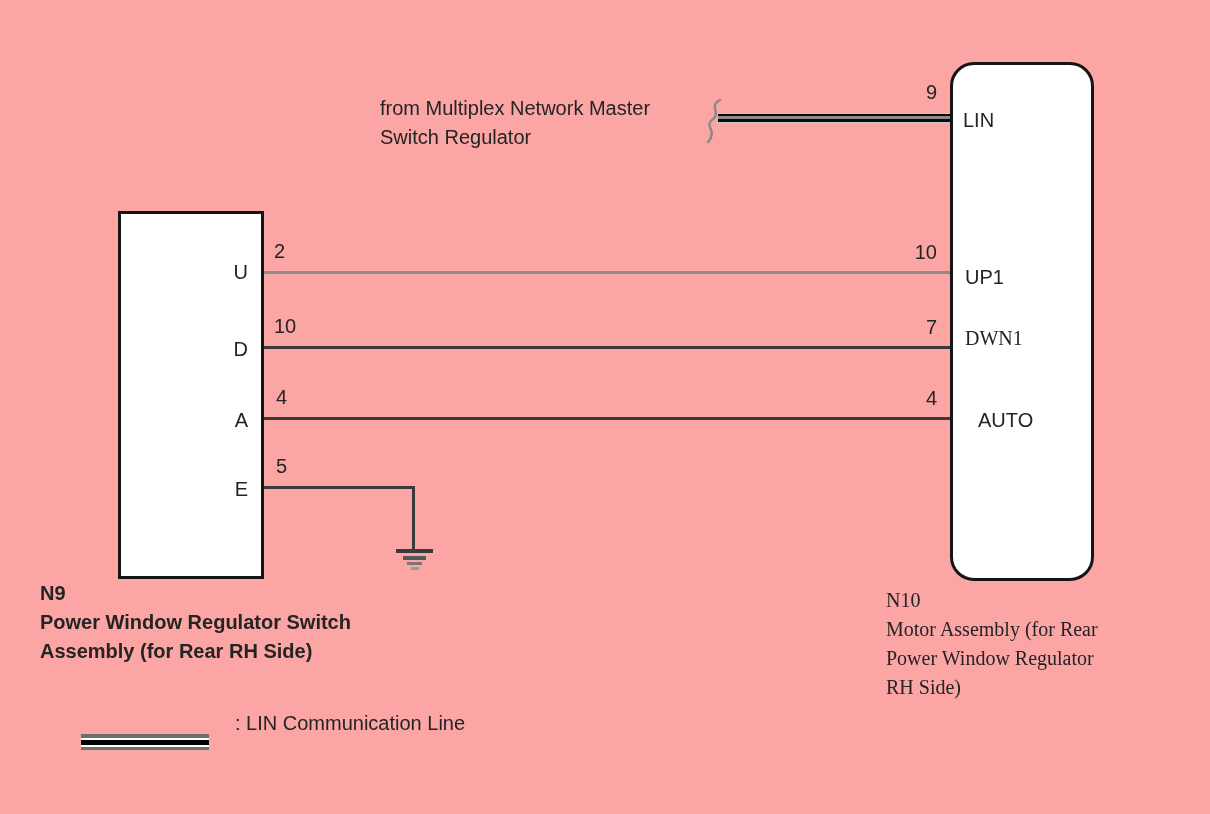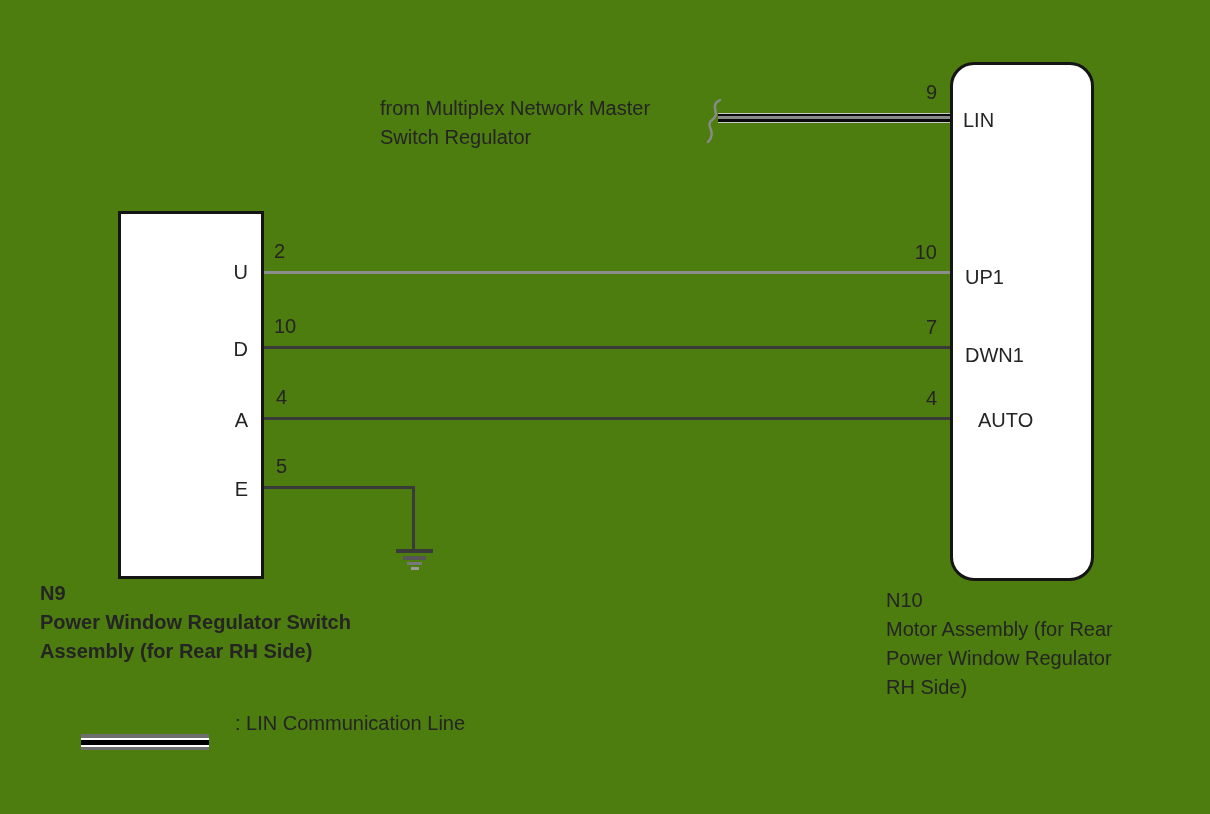--- a/index.html
+++ b/index.html
@@ -5,21 +5,21 @@
   html, body {
     margin: 0;
     padding: 0;
     background: #ffffff;
     font-family: "Liberation Sans", "DejaVu Sans", sans-serif;
   }
   .canvas {
     position: relative;
     width: 1210px;
     height: 814px;
-    background: #4d7c0f;
+    background: #fca5a5;
     overflow: hidden;
     color: #222222;
   }
   .abs { position: absolute; }
 
   
   .comp-box {
     position: absolute;
     border: 3px solid #151515;
     background: #ffffff;
@@ -122,30 +122,30 @@
 
   <div class="comp-box box-right"></div>
 
   <div class="txt pin-num-right" style="left:880px; top:81px;">9</div>
   <div class="txt pin-num-right" style="left:880px; top:241px;">10</div>
   <div class="txt pin-num-right" style="left:880px; top:316px;">7</div>
   <div class="txt pin-num-right" style="left:880px; top:387px;">4</div>
 
   <div class="txt" style="left:963px; top:109px;">LIN</div>
   <div class="txt" style="left:965px; top:266px;">UP1</div>
-  <div class="txt" style="left:965px; top:344px;">DWN1</div>
+  <div class="txt" style="left:965px; top:327px;font-family:Liberation Serif, serif;">DWN1</div>
   <div class="txt" style="left:965px; top:409px;margin-left:13px;">AUTO</div>
 
   <div class="txt comp-label" style="left:40px; top:579px;font-weight:bold;">
     <span>N9</span>
     <span>Power Window Regulator Switch</span>
     <span>Assembly (for Rear RH Side)</span>
   </div>
 
-  <div class="txt comp-label" style="left:886px; top:586px;">
+  <div class="txt comp-label" style="left:886px; top:586px;font-family:Liberation Serif, serif;">
     <span>N10</span>
     <span>Motor Assembly (for Rear</span>
     <span>Power Window Regulator</span>
     <span>RH Side)</span>
   </div>
 
   <div class="legend-stripe"></div>
   <div class="txt" style="left:211px; top:712px;margin-left:24px;">: LIN Communication Line</div>
 
 </div>

